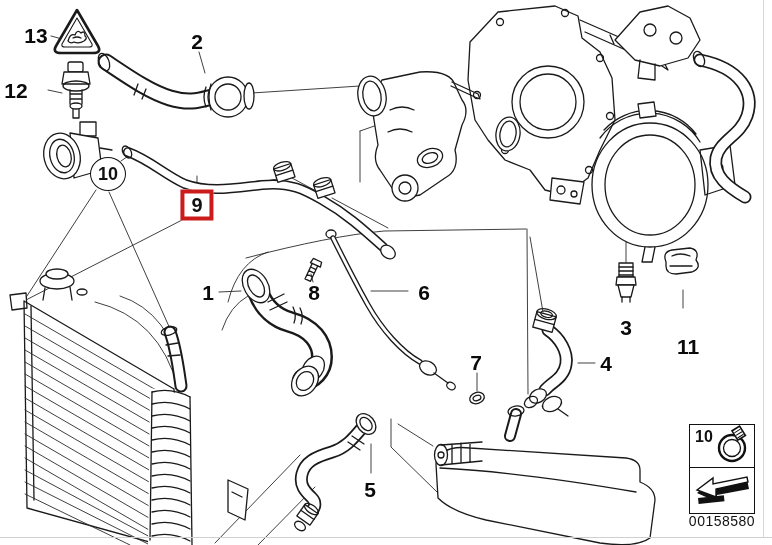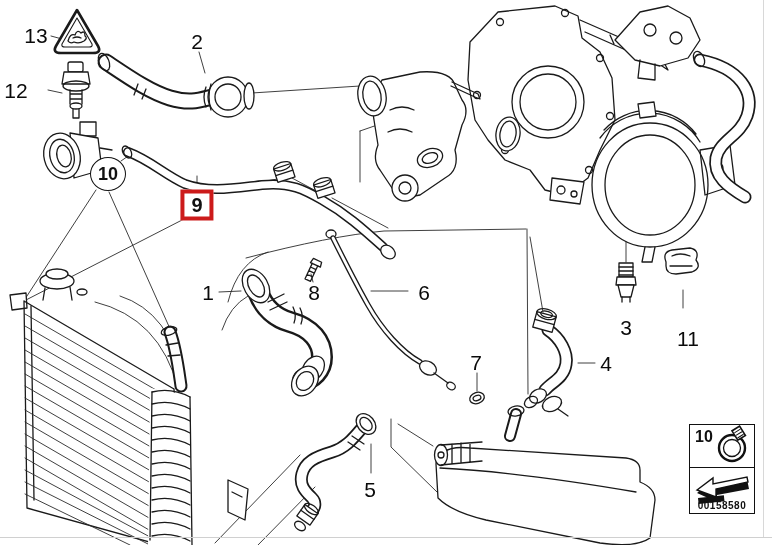--- a/index.html
+++ b/index.html
@@ -3,34 +3,34 @@
 <meta charset="utf-8">
 <style>
   html,body{margin:0;padding:0;background:#fff;}
   .stage{position:relative;width:772px;height:545px;background:#fff;overflow:hidden;
          font-family:"Liberation Sans",sans-serif;color:#111;}
   .artwork{position:absolute;left:0;top:0;}
   svg .ln{fill:none;stroke:#1a1a1a;stroke-width:1.3;stroke-linecap:round;stroke-linejoin:round;}
   svg .thin{fill:none;stroke:#2a2a2a;stroke-width:0.9;stroke-linecap:round;}
   svg .wfill{fill:#ffffff;stroke:#1a1a1a;stroke-width:1.3;stroke-linejoin:round;}
   svg .wonly{fill:#ffffff;stroke:none;}
-  .callout{position:absolute;transform:translate(-50%,-50%);font-weight:normal;font-size:21px;
+  .callout{position:absolute;transform:translate(-50%,-50%);font-weight:bold;font-size:21px;
            line-height:1;color:#0a0a0a;letter-spacing:0;}
   .callout-box{position:absolute;transform:translate(-50%,-50%);border:4px solid #cc1b1b;
            background:#fff;padding:1px 7px 2px 7px;font-weight:bold;font-size:20px;line-height:1;}
   .callout-circle{position:absolute;transform:translate(-50%,-50%);width:34px;height:32px;
            border:1.8px solid #111;border-radius:50%;background:#fff;display:flex;
            align-items:center;justify-content:center;font-weight:bold;font-size:18px;line-height:1;}
   .legend{position:absolute;left:689px;top:424px;width:64px;height:88px;border:1.6px solid #111;
            background:#fff;}
   .legend .cellA{position:absolute;left:0;top:0;width:100%;height:42px;border-bottom:1.6px solid #111;}
   .legend .num{position:absolute;left:5px;top:3px;font-weight:bold;font-size:16px;}
   .legend .cellB{position:absolute;left:0;top:44px;width:100%;height:42px;}
-  .pn{position:absolute;left:722px;top:505px;transform:translate(-50%,-50%);
-      font-size:10px;letter-spacing:0.5px;color:#111;font-weight:bold;}
+  .pn{position:absolute;left:722px;top:521px;transform:translate(-50%,-50%);
+      font-size:14px;letter-spacing:0.5px;color:#111;}
   .edge-r{position:absolute;right:8px;top:0;width:1px;height:537px;background:#d8d8d8;}
   .edge-b{position:absolute;left:0;top:537px;width:772px;height:1px;background:#d0d0d0;}
 </style>
 </head>
 <body>
 
 <div class="stage">
 
   <svg class="artwork" width="772" height="545" viewBox="0 0 772 545">
 
@@ -299,21 +299,21 @@
   <div class="callout" style="left:208px;top:292px;">1</div>
   <div class="callout" style="left:197px;top:41px;">2</div>
   <div class="callout" style="left:626px;top:327px;">3</div>
   <div class="callout" style="left:606px;top:363px;">4</div>
   <div class="callout" style="left:370px;top:489px;">5</div>
   <div class="callout" style="left:424px;top:292px;">6</div>
   <div class="callout" style="left:476px;top:362px;">7</div>
   <div class="callout" style="left:314px;top:292px;">8</div>
   <div class="callout-box" style="left:197px;top:205px;">9</div>
   <div class="callout-circle" style="left:108px;top:174px;">10</div>
-  <div class="callout" style="left:688px;top:338px;text-align:right;">11</div>
+  <div class="callout" style="left:688px;top:346px;text-align:right;">11</div>
   <div class="callout" style="left:16px;top:90px;">12</div>
   <div class="callout" style="left:36px;top:35px;">13</div>
 
   <div class="legend">
     <div class="cellA">
       <span class="num">10</span>
       <svg width="64" height="42" style="position:absolute;left:0;top:0;">
         <circle cx="42" cy="23" r="13" fill="none" stroke="#111" stroke-width="2.4"></circle>
         <circle cx="42" cy="23" r="8.5" fill="none" stroke="#111" stroke-width="1.3"></circle>
         <g transform="rotate(-32 48 8)">

